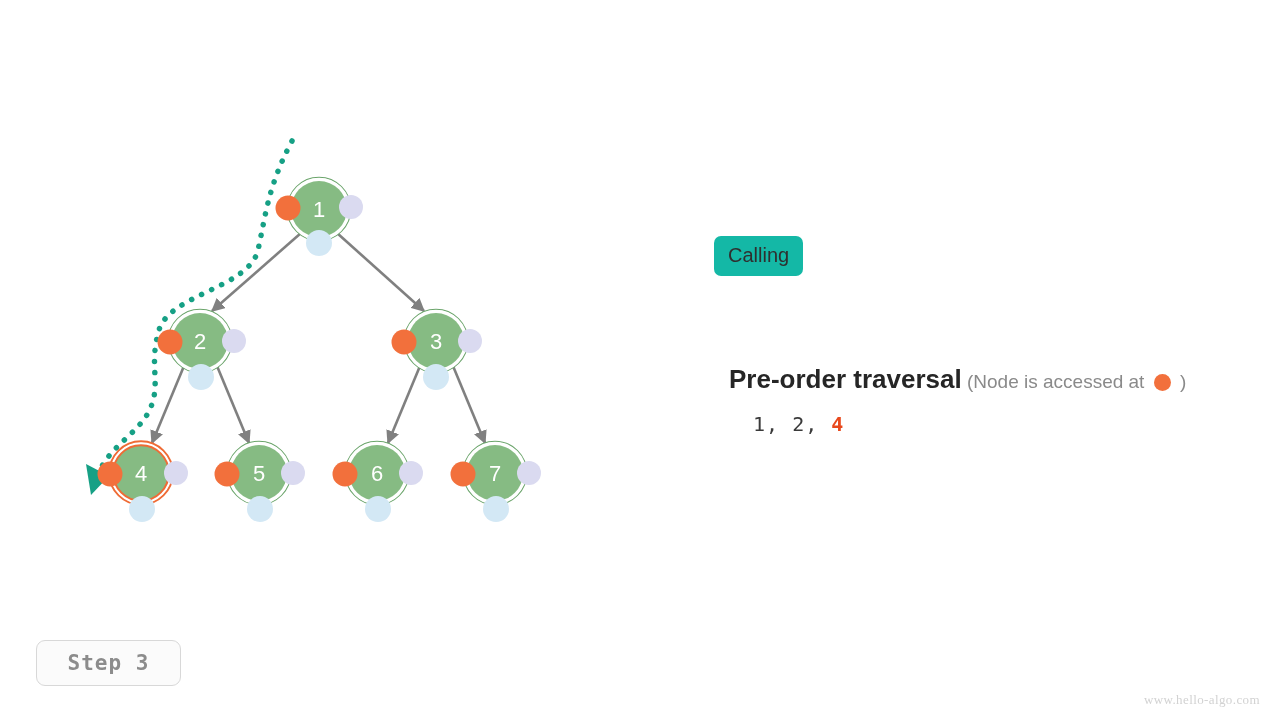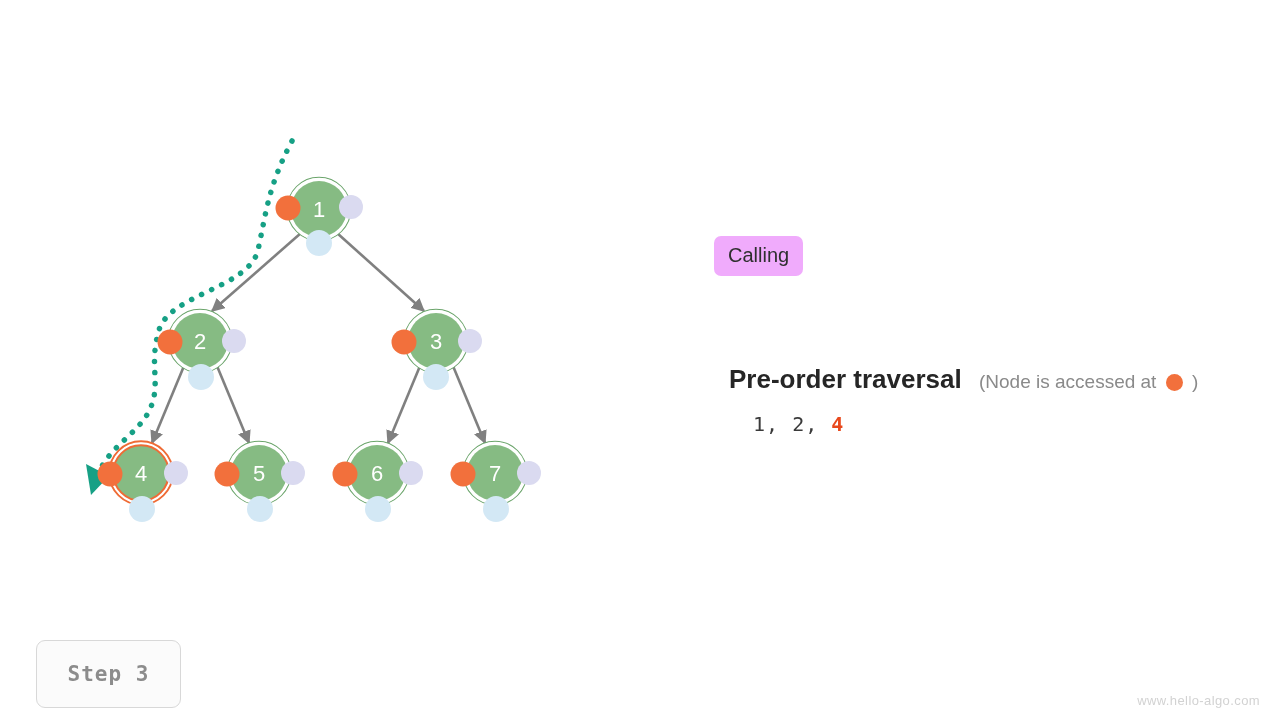--- a/index.html
+++ b/index.html
@@ -34,21 +34,21 @@
   .state-row {
     display: block;
     font-size: 20px;
     color: #2f2f2f;
     line-height: 1;
   }
   .state-pill {
     display: inline-block;
     padding: 9px 14px 11px 14px;
     border-radius: 7px;
-    background: #f0abfc;
+    background: #14b8a6;
     color: #2f2f2f;
   }
   .state-plain {
     display: inline-block;
     padding: 9px 14px 11px 14px;
     color: #2f2f2f;
   }
 
   .legend {
     position: absolute;
@@ -59,21 +59,20 @@
     white-space: nowrap;
   }
   .legend-title {
     font-weight: bold;
     color: #262626;
     font-size: 26px;
   }
   .legend-note {
     color: #8a8a8a;
     font-size: 19px;
-    margin-left: 12px;
   }
   .legend-dot {
     display: inline-block;
     width: 17px;
     height: 17px;
     border-radius: 50%;
     background: #f2703c;
     vertical-align: -3px;
     margin: 0 4px 0 4px;
   }
@@ -90,41 +89,41 @@
   .seq-item { color: #3a3a3a; }
   .seq-item.current { color: #e8491d; font-weight: bold; }
   .seq-sep { color: #3a3a3a; }
 
   
   .step-badge {
     position: absolute;
     left: 36px;
     top: 640px;
     width: 145px;
-    height: 68px;
+    height: 46px;
     box-sizing: border-box;
     border: 1px solid #d8d8d8;
     border-radius: 9px;
     background: #fbfbfb;
     display: flex;
     align-items: center;
     justify-content: center;
     font-family: "DejaVu Sans Mono", monospace;
     font-size: 21px;
     font-weight: bold;
     color: #8c8c8c;
     letter-spacing: 1px;
   }
 
   
   .watermark {
     position: absolute;
     right: 20px;
     bottom: 12px;
-    font-family: Liberation Sans, sans-serif;
+    font-family: Liberation Serif, serif;
     font-size: 13px;
     color: #d2d2d2;
     letter-spacing: 0.4px;
   }
 
   .node-label {
     font-family: "Liberation Sans", sans-serif;
     font-size: 22px;
     fill: #ffffff;
   }

